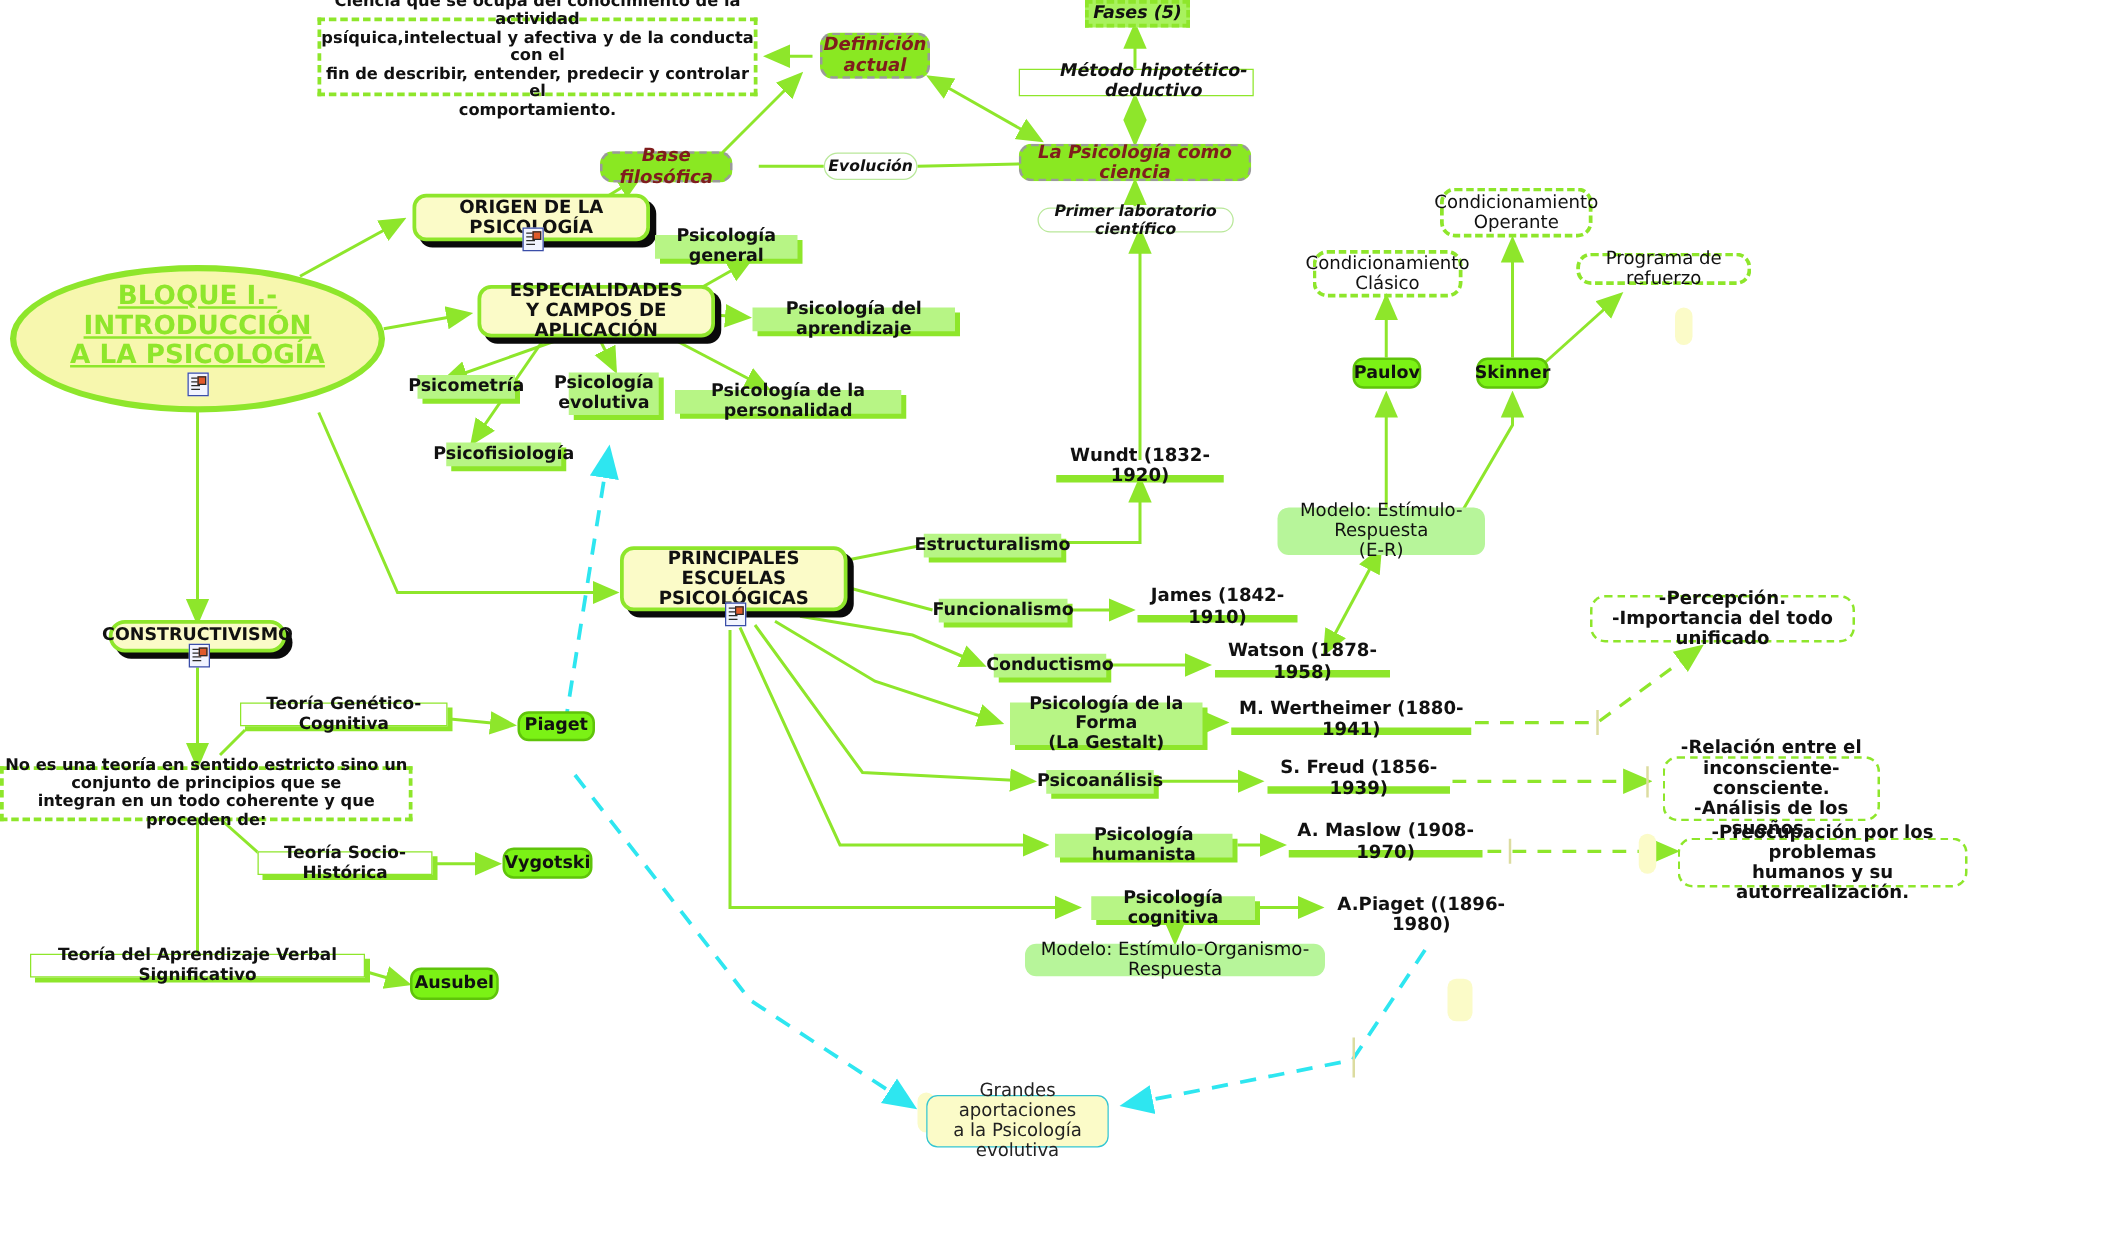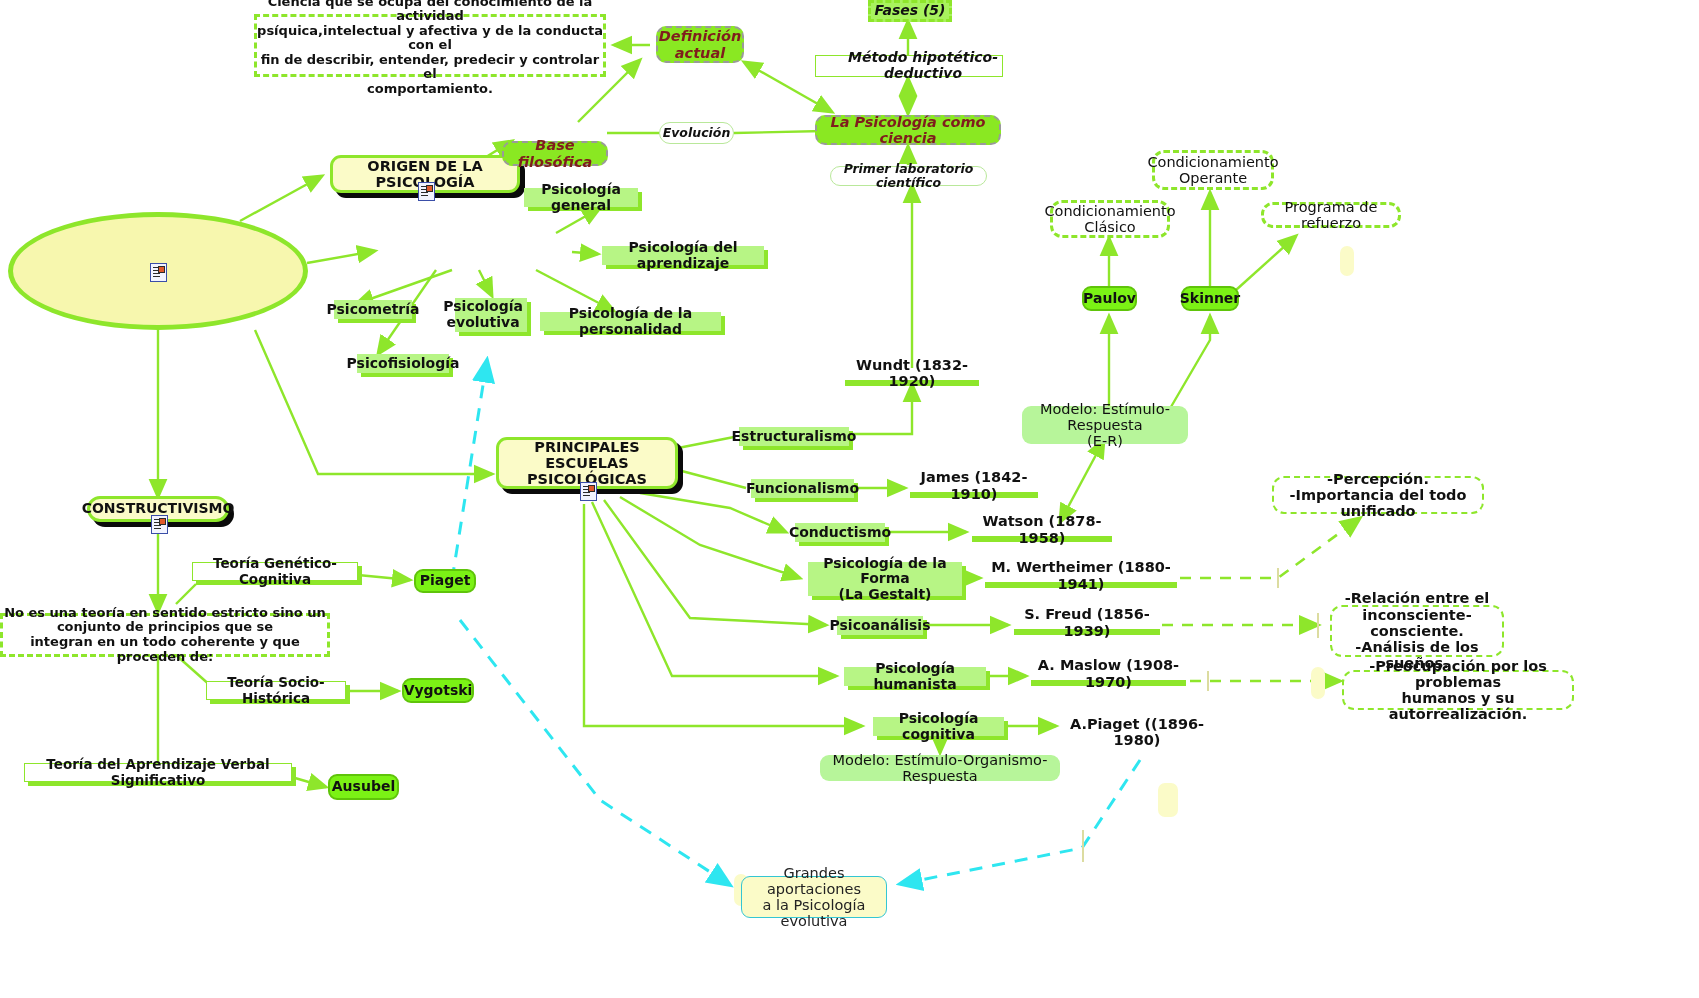--- a/index.html
+++ b/index.html
@@ -330,42 +330,48 @@
       <path d="M295,778 L326,787" marker-end="url(#ah)"></path>
     </g>
   </svg>
 
   <div class="blob" style="left:1340px; top:246px; width:14px; height:30px;"></div>
   <div class="blob" style="left:1311px; top:667px; width:14px; height:32px;"></div>
   <div class="blob" style="left:1158px; top:783px; width:20px; height:34px;"></div>
   <div class="blob" style="left:734px; top:874px; width:14px; height:32px;"></div>
 
   <div class="node n-ellipse" style="left:8px; top:212px; width:300px; height:118px;">
+    <span>BLOQUE I.- INTRODUCCIÓN
+A LA PSICOLOGÍA</span>
     <span class="doc-icon"></span>
   </div>
 
   <div class="node n-main" style="left:330px; top:155px; width:190px; height:38px;">
     <span>ORIGEN DE LA PSICOLOGÍA</span>
     <span class="doc-icon" style="position:absolute;left:50%;margin-left:-7px;top:22px;"></span>
   </div>
 
+  <div class="node n-main" style="left:382px; top:228px; width:190px; height:42px;">
+    <span>ESPECIALIDADES
+Y CAMPOS DE APLICACIÓN</span>
+  </div>
 
   <div class="node n-greenitalic" style="left:656px; top:26px; width:88px; height:37px;">
     <span>Definición
 actual</span>
   </div>
 
   <div class="node n-dashed-bold" style="left:254px; top:14px; width:352px; height:63px; font-size:13px;">
     <span>Ciencia que se ocupa del conocimiento de la actividad
 psíquica,intelectual y afectiva y de la conducta con el
 fin de describir, entender, predecir y controlar el
 comportamiento.</span>
   </div>
 
-  <div class="node n-greenitalic" style="left:502px; top:121px; width:106px; height:25px;margin-top:20px;">
+  <div class="node n-greenitalic" style="left:480px; top:121px; width:106px; height:25px;">
     <span>Base filosófica</span>
   </div>
 
   <div class="node n-stadium" style="left:659px; top:122px; width:75px; height:22px;">
     <span>Evolución</span>
   </div>
 
   <div class="node n-greenitalic" style="left:815px; top:115px; width:186px; height:30px;">
     <span>La Psicología como ciencia</span>
   </div>

